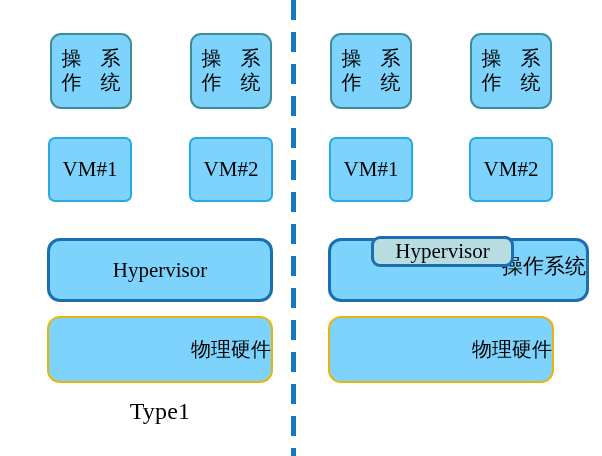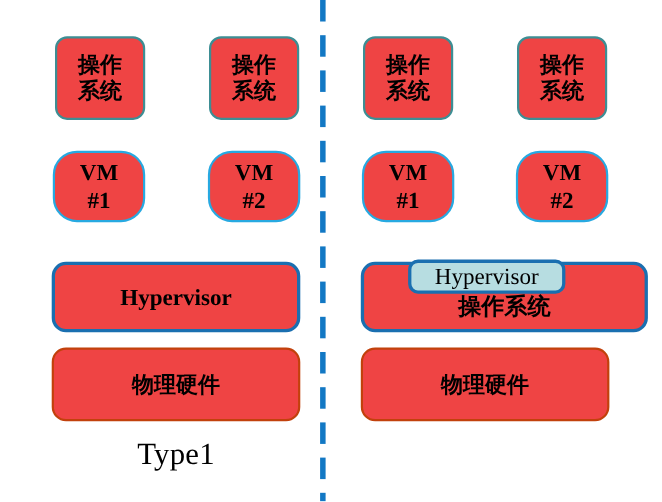--- a/index.html
+++ b/index.html
@@ -31,51 +31,51 @@
         #1278c4 0px, #1278c4 20px,
         rgba(0,0,0,0) 20px, rgba(0,0,0,0) 32px);
     background-size: 5px 32px;
     background-repeat: repeat-y;
   }
 
   
   .box {
     position: absolute;
     box-sizing: border-box;
-    background: #ef4444;
+    background: #7dd3fc;
     display: flex;
-    flex-direction: column;
+    flex-direction: row;
     align-items: center;
     justify-content: center;
     text-align: center;
     line-height: 1.18;
-    font-weight: bold;
   }
 
   .box-os {
     border: 2px solid #3d8e94;
     border-radius: 11px;
     font-size: 20px;
     font-family: "DejaVu Sans", "Liberation Sans", sans-serif;
   }
   .box-vm {
     border: 2px solid #27a9e1;
-    border-radius: 22px;
+    border-radius: 7px;
     font-size: 21px;
   }
   .box-hyper {
     border: 3px solid #1a6fb0;
     border-radius: 13px;
     font-size: 21px;
   }
   .box-hw {
-    border: 2px solid #c2410c;
+    border: 2px solid #eab308;
     border-radius: 13px;
     font-size: 20px;
     font-family: "DejaVu Sans", "Liberation Sans", sans-serif;
+    justify-content: flex-end;
   }
 
   .line {
     display: block;
   }
 
   
   .hyper-badge {
     position: absolute;
     box-sizing: border-box;
@@ -85,21 +85,21 @@
     display: flex;
     align-items: center;
     justify-content: center;
     font-size: 21px;
     z-index: 5;
   }
 
   .caption {
     position: absolute;
     text-align: center;
-    font-size: 28px;
+    font-size: 24px;
     letter-spacing: 0.2px;
   }
 </style>
 </head>
 <body>
 
 <div id="canvas">
 
   <div class="box box-os" style="left:50px; top:33px; width:82px; height:76px;">
     <span class="line">操作</span>

